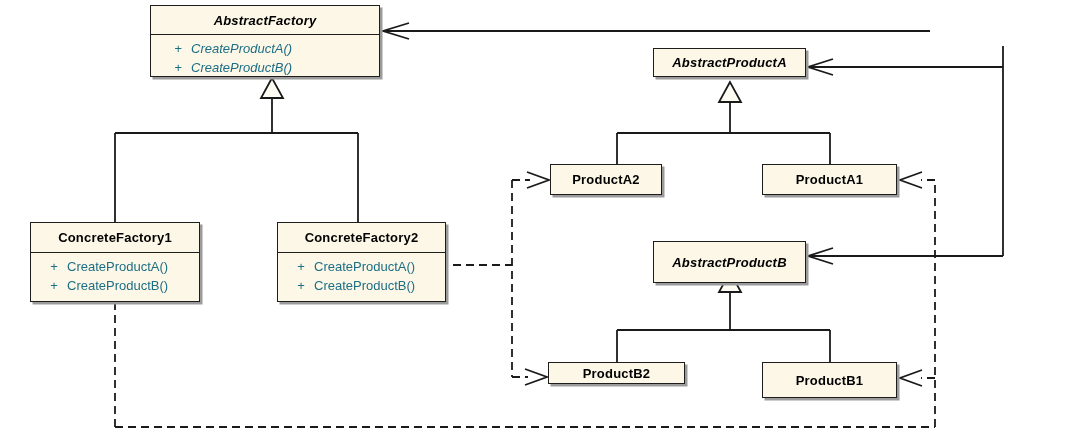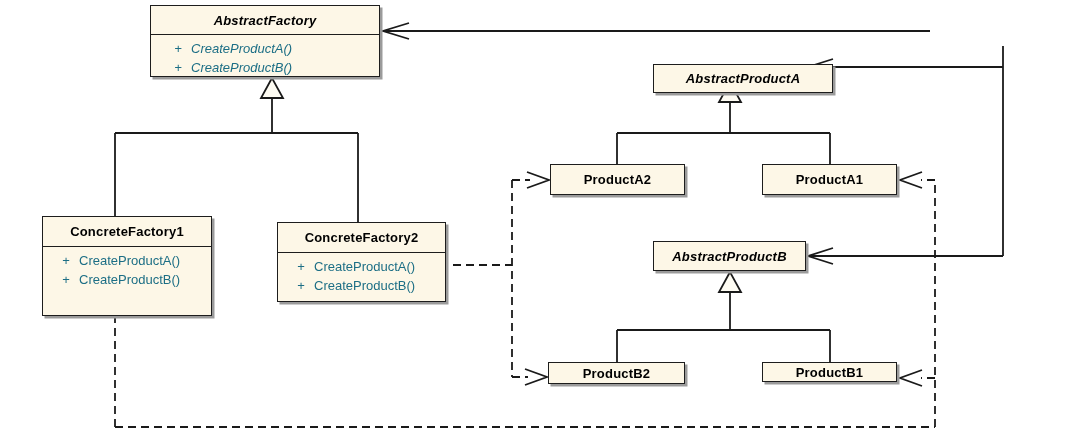--- a/index.html
+++ b/index.html
@@ -108,45 +108,45 @@
         <span>CreateProductA()</span>
       </div>
       <div class="method">
         <span class="vis">+</span>
         <span>CreateProductB()</span>
       </div>
     </div>
   </div>
 
 
-  <div class="uml-box abstract" style="left:653px; top:64px; width:180px; height:29px;">
+  <div class="uml-box abstract" style="left:653px; top:48px; width:153px; height:29px;">
     <div class="uml-title">AbstractProductA</div>
   </div>
 
-  <div class="uml-box" style="left:550px; top:164px; width:135px; height:31px;">
+  <div class="uml-box" style="left:550px; top:164px; width:112px; height:31px;">
     <div class="uml-title">ProductA2</div>
   </div>
 
   <div class="uml-box" style="left:762px; top:164px; width:135px; height:31px;text-align:right;">
     <div class="uml-title">ProductA1</div>
   </div>
 
-  <div class="uml-box abstract" style="left:653px; top:241px; width:153px; height:30px;">
+  <div class="uml-box abstract" style="left:653px; top:241px; width:153px; height:42px;">
     <div class="uml-title">AbstractProductB</div>
   </div>
 
   <div class="uml-box" style="left:548px; top:362px; width:137px; height:22px;">
     <div class="uml-title">ProductB2</div>
   </div>
 
-  <div class="uml-box" style="left:762px; top:362px; width:135px; height:20px;">
+  <div class="uml-box" style="left:762px; top:362px; width:135px; height:36px;">
     <div class="uml-title">ProductB1</div>
   </div>
 
-  <div class="uml-box two-comp cf" style="left:30px; top:216px; width:170px; height:100px;margin-left:12px;">
+  <div class="uml-box two-comp cf" style="left:30px; top:222px; width:170px; height:80px;">
     <div class="uml-title">ConcreteFactory1</div>
     <div class="uml-methods" style="padding-left:10px;">
       <div class="method">
         <span class="vis">+</span>
         <span>CreateProductA()</span>
       </div>
       <div class="method">
         <span class="vis">+</span>
         <span>CreateProductB()</span>
       </div>

